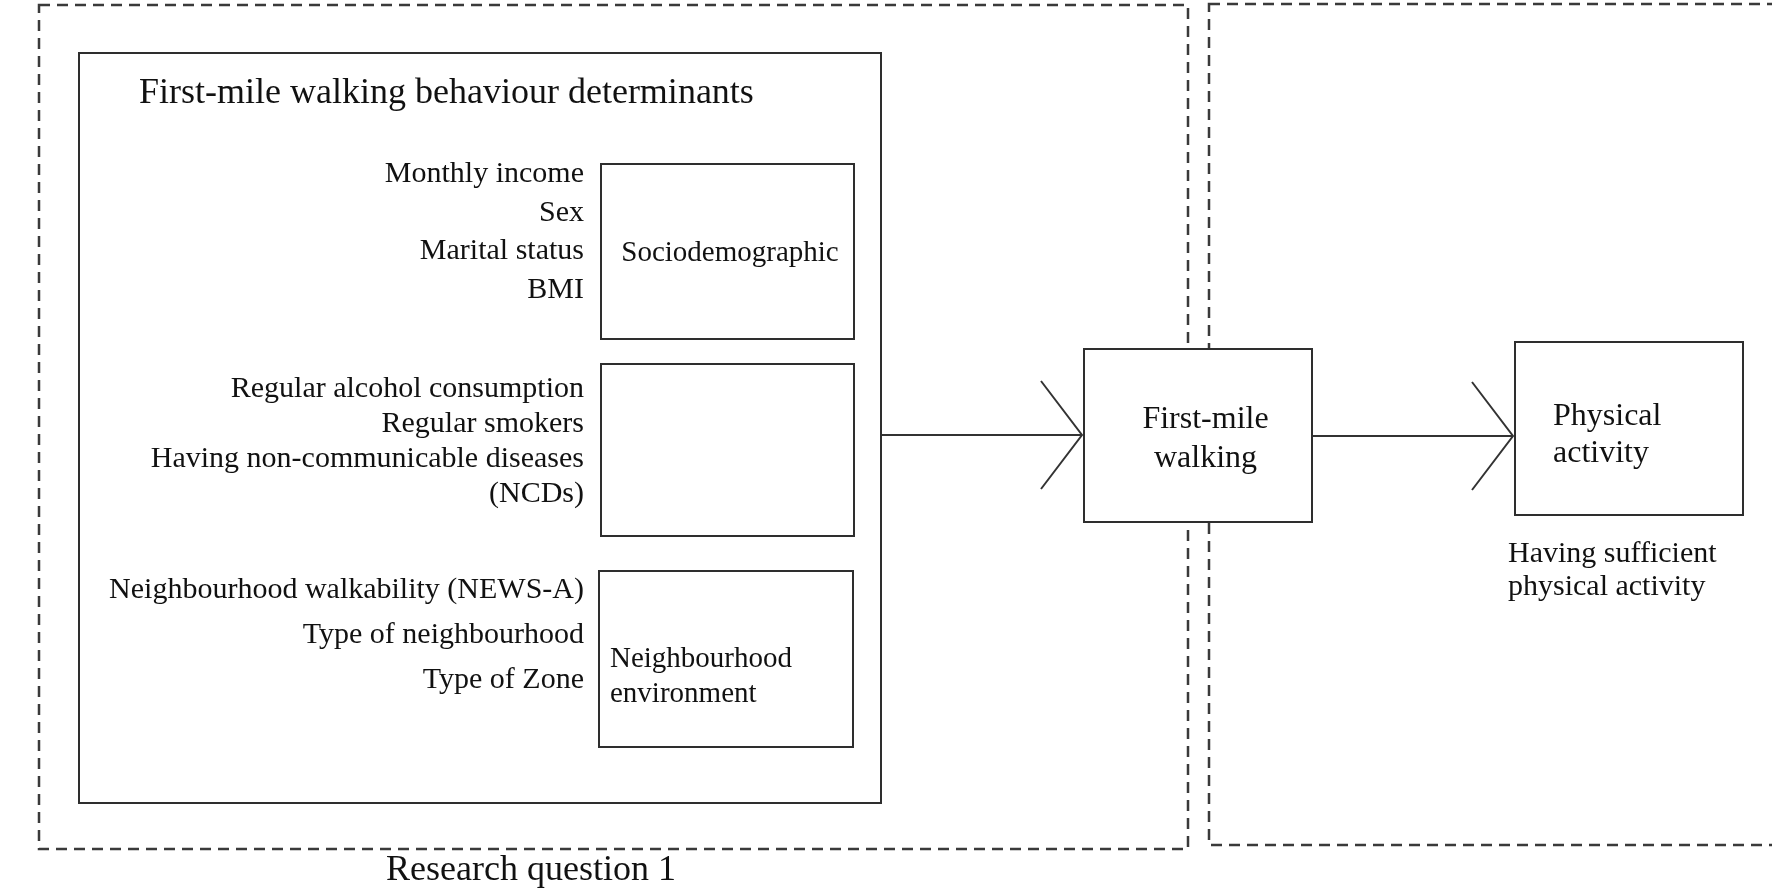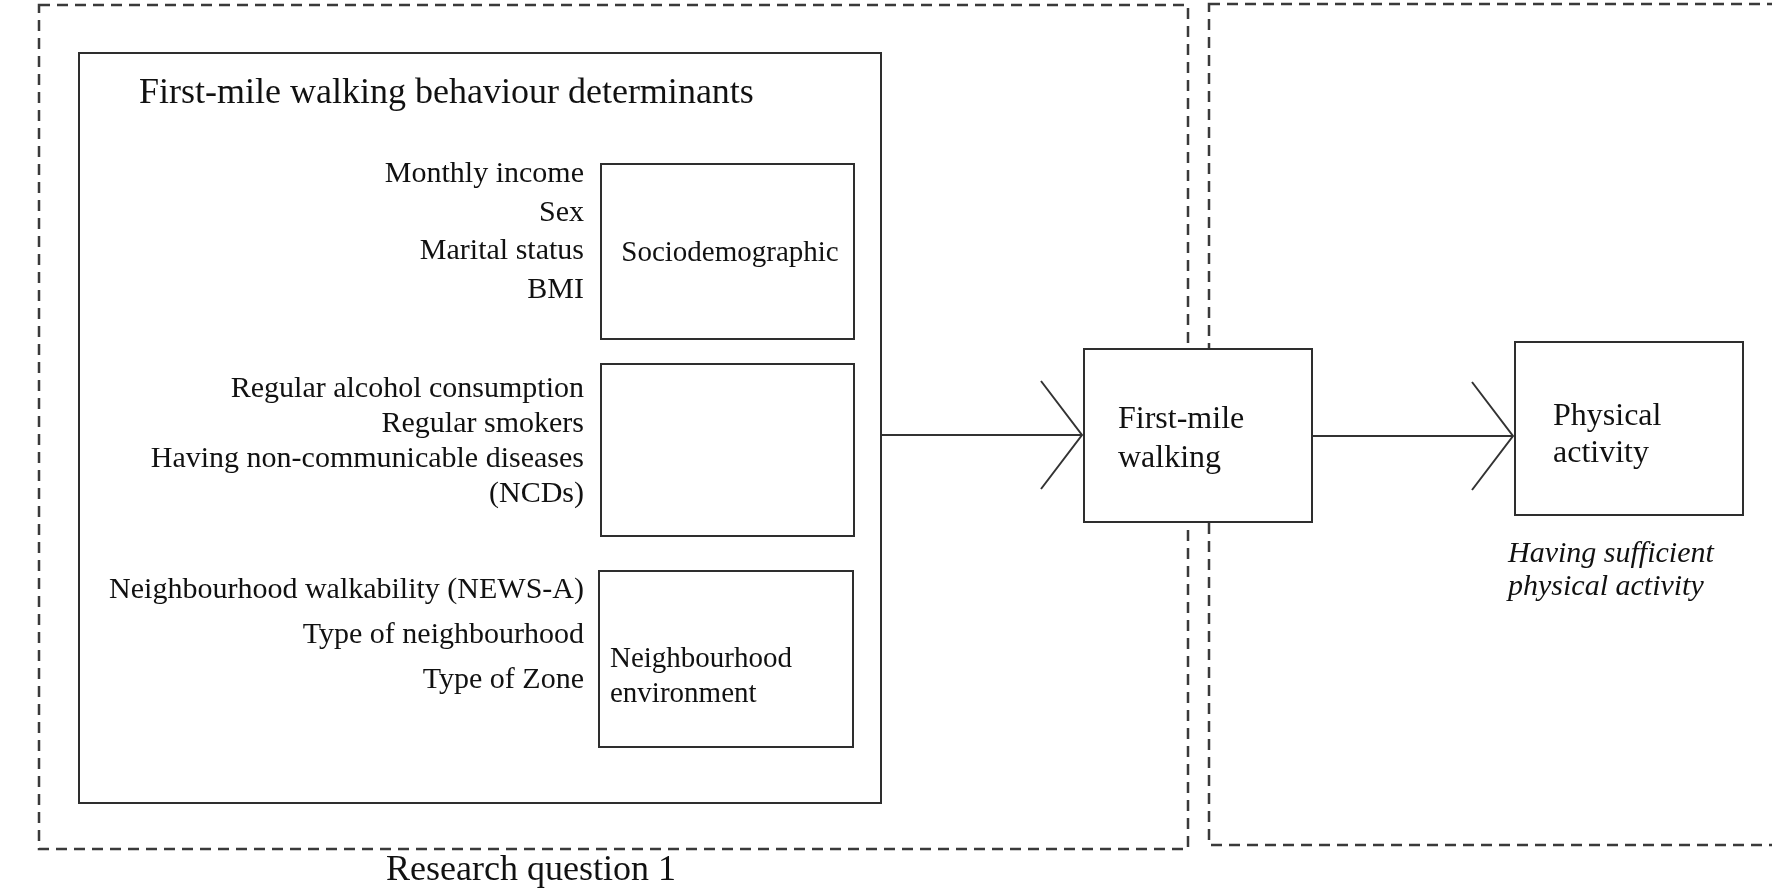--- a/index.html
+++ b/index.html
@@ -35,26 +35,26 @@
   #item-list-1 { top:153px; line-height:38.5px; }
   #item-list-2 { top:369px; line-height:35px; }
   #item-list-3 { top:565px; line-height:45px; }
 
   .group-label { position:absolute; font-size:29px; white-space:normal; }
   #group-label-1 { left:574px; top:234px; line-height:34px; width:240px;text-align:center; }
   #group-label-2 { left:575px; top:435px; line-height:33px; width:160px; }
   #group-label-3 { left:574px; top:640px; line-height:35px; width:238px; }
 
   .node-label { position:absolute; font-size:32px; }
-  #mediator-label { left:1082px; top:398px; line-height:39px; width:175px; }
+  #mediator-label { left:1082px; top:398px; line-height:39px; width:175px;text-align:center; }
   #outcome-label  { left:1517px; top:396px; line-height:37px; width:165px; }
 
   .caption { position:absolute; font-size:30px; line-height:33px; }
   #mediator-caption { left:998px; top:541px; }
-  #outcome-caption  { left:1472px; top:535px;font-style:italic; }
+  #outcome-caption  { left:1472px; top:535px; }
 
   .rq-label { position:absolute; font-size:36px; line-height:32px; transform:translateX(-50%); white-space:nowrap; }
   #rq1-label { left:495px; top:852px; }
   #rq2-label { left:1451px; top:848px; }
 </style>
 </head>
 <body>
 
 <div id="canvas">
 

